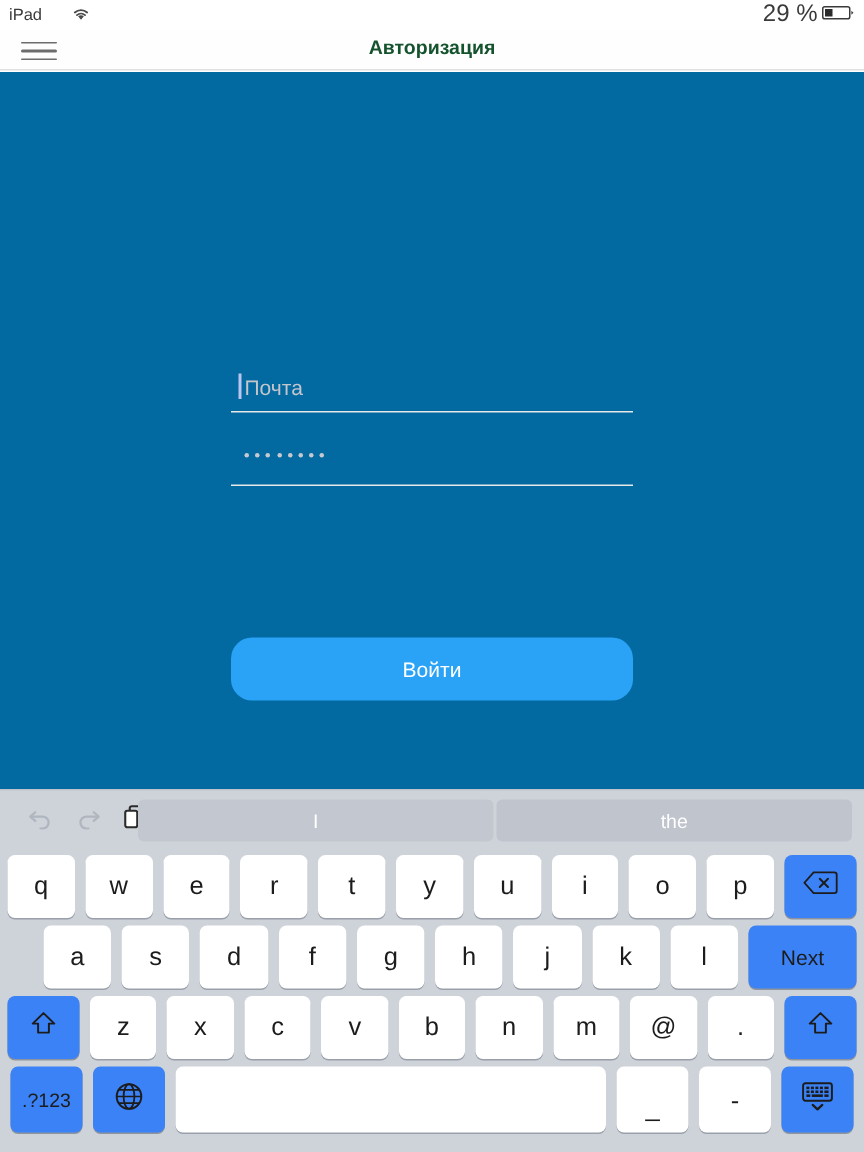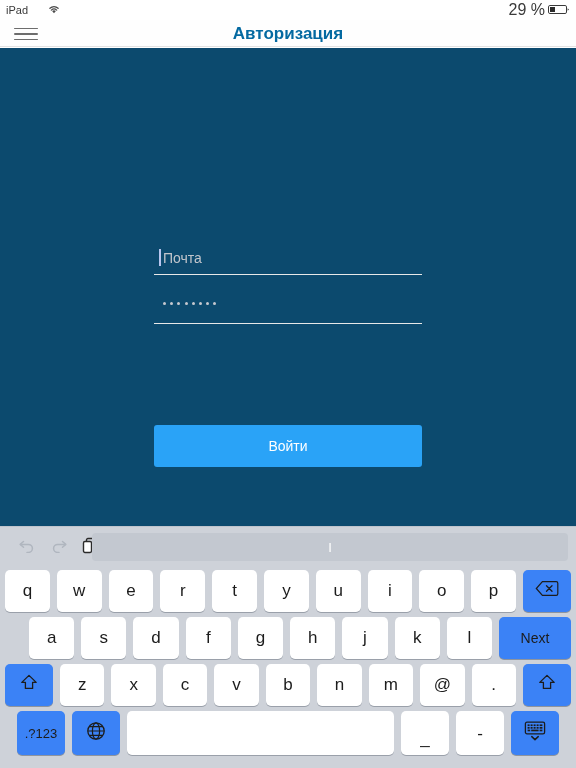--- a/index.html
+++ b/index.html
@@ -71,23 +71,23 @@
     height: 27px;
     background: #fefefe;
     border-bottom: 1px solid #e2e2e2;
     box-sizing: border-box;
   }
   .nav-title {
     position: absolute;
     left: 0; right: 0;
     top: 4px;
     text-align: center;
-    font-size: 17px;
+    font-size: 13px;
     font-weight: bold;
-    color: #0369a1;
+    color: #14532d;
   }
   .menu-button {
     position: absolute;
     left: 8px;
     top: 2px;
     width: 36px;
     height: 24px;
     display: flex;
     flex-direction: column;
     justify-content: center;
@@ -101,21 +101,21 @@
     background: #6d6d6d;
     border-radius: 1px;
   }
 
   
   .content {
     position: absolute;
     top: 48px; left: 0;
     width: 576px;
     height: 478px;
-    background: #0c4a6e;
+    background: #0369a1;
   }
   .form {
     position: absolute;
     left: 154px;
     top: 198px;
     width: 268px;
   }
   .field {
     position: relative;
     height: 28px;
@@ -152,21 +152,21 @@
     background: #c6c9cf;
   }
   .submit-button {
     position: absolute;
     left: 154px;
     top: 377px;
     width: 268px;
     height: 42px;
     background: #2aa3f7;
     border: none;
-    border-radius: 3px;
+    border-radius: 14px;
     color: #ffffff;
     font-size: 14px;
     font-family: "Liberation Sans", sans-serif;
     cursor: pointer;
     display: flex;
     align-items: center;
     justify-content: center;
   }
 
   
@@ -235,21 +235,21 @@
     display: flex;
     align-items: center;
     gap: 7px;
     height: 42px;
     margin-bottom: 5px;
     box-sizing: border-box;
   }
   .kb-row.r1 { padding: 0 5px; }
   .kb-row.r2 { padding: 0 5px 0 29px; }
   .kb-row.r3 { padding: 0 5px; }
-  .kb-row.r4 { padding: 0 17px; height: 44px; }
+  .kb-row.r4 { padding: 0 7px; height: 44px; }
 
   .key {
     background: #ffffff;
     border-radius: 5px;
     box-shadow: 0 1px 0 rgba(136,143,153,0.75);
     display: flex;
     align-items: center;
     justify-content: center;
     font-size: 17px;
     color: #1c1c1c;
@@ -365,20 +365,21 @@
         </span>
         <span class="edit-icon">
           <svg width="16" height="17" viewBox="0 0 16 17">
             <rect x="4.5" y="1.5" width="9" height="11" rx="1.4" ry="1.4" fill="none" stroke="#2b2b2b" stroke-width="1.4"></rect>
             <rect x="1.5" y="4.5" width="8" height="11" rx="1.4" ry="1.4" fill="#ffffff" stroke="#2b2b2b" stroke-width="1.4"></rect>
           </svg>
         </span>
       </div>
       <div class="suggestions">
         <div class="suggestion first">I</div>
+        <div class="suggestion">the</div>
       </div>
     </div>
 
     <div class="kb-rows">
 
       <div class="kb-row r1">
         <div class="key">q</div>
         <div class="key">w</div>
         <div class="key">e</div>
         <div class="key">r</div>

